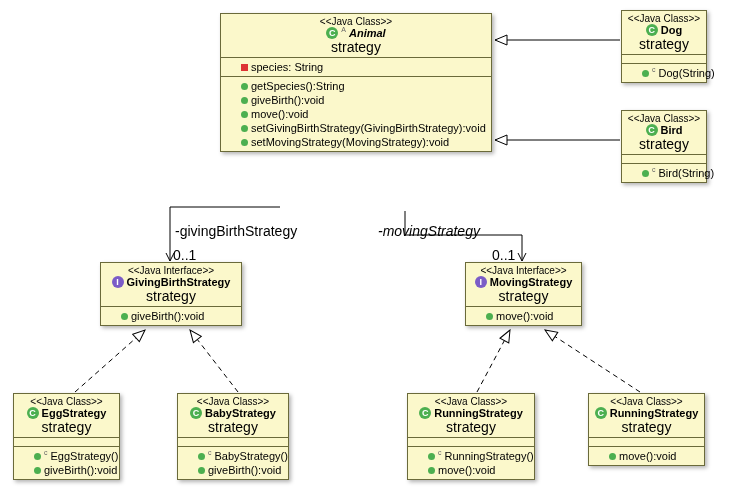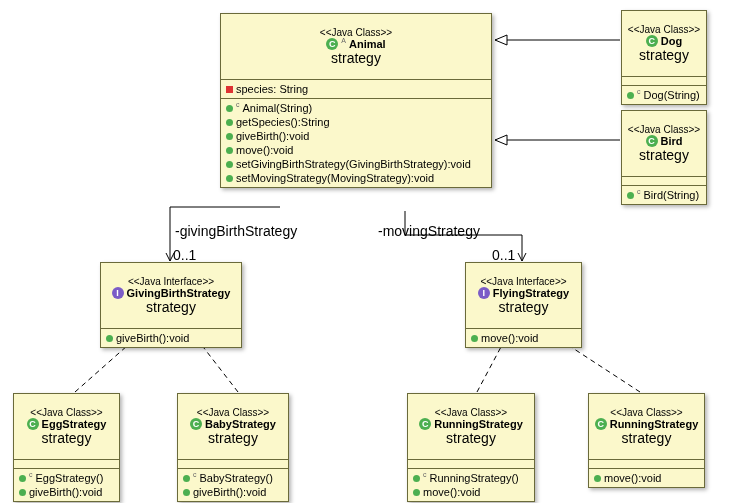--- a/index.html
+++ b/index.html
@@ -13,27 +13,27 @@
     position: relative;
   }
   .uml-box {
     position: absolute;
     background: #fbf8cb;
     border: 1px solid #6a6a3a;
     box-shadow: 2px 2px 4px rgba(0,0,0,0.3);
   }
   .compartment {
     border-top: 1px solid #6a6a3a;
-    padding: 2px 5px;
+    padding: 2px 20px;
   }
   .compartment:first-child { border-top: none; }
-  .header { text-align: center; padding: 13px 5px; }
+  .header { text-align: center; padding: 2px 5px; }
   .stereotype { font-size: 10px; }
   .classname { font-weight: bold; }
-  .abstract { }
+  .abstract { font-style: italic; }
   .pkg { font-size: 14px; }
   .member { padding: 1px 0; display:flex; align-items:center; gap:3px; }
   .dot { width:7px; height:7px; border-radius:50%; background:#4caf50; display:inline-block; flex-shrink:0; }
   .sq { width:7px; height:7px; background:#d33; display:inline-block; flex-shrink:0; }
   .ticon { width:12px; height:12px; border-radius:50%; display:inline-flex; align-items:center; justify-content:center; color:#fff; font-size:9px; font-weight:bold; flex-shrink:0; }
   .ticon.c { background:#4caf50; }
   .ticon.i { background:#7b5cc7; }
   .title-row { display:flex; align-items:center; justify-content:center; gap:3px; }
   .csup { font-size:7px; position:relative; top:-4px; color:#666; }
   svg.connectors { position:absolute; top:0; left:0; pointer-events:none; }
@@ -81,25 +81,20 @@
   </div>
   <div class="compartment">
     <div class="member">
         <span class="sq"></span>
         <span>species: String</span>
       </div>
   </div>
   <div class="compartment">
     <div class="member">
         <span class="dot"></span>
-        <span class="csup">c</span>
-        <span>Animal(String)</span>
-      </div>
-    <div class="member">
-        <span class="dot"></span>
         <span>getSpecies():String</span>
       </div>
     <div class="member">
         <span class="dot"></span>
         <span>giveBirth():void</span>
       </div>
     <div class="member">
         <span class="dot"></span>
         <span>move():void</span>
       </div>
@@ -167,21 +162,21 @@
         <span>giveBirth():void</span>
       </div>
   </div>
 </div>
 
 <div class="uml-box" style="left:465px; top:262px; width:115px;">
   <div class="compartment header">
     <div class="stereotype">&lt;&lt;Java Interface&gt;&gt;</div>
     <div class="title-row">
         <span class="ticon i">I</span>
-        <span class="classname">FlyingStrategy</span>
+        <span class="classname">MovingStrategy</span>
       </div>
     <div class="pkg">strategy</div>
   </div>
   <div class="compartment">
     <div class="member">
         <span class="dot"></span>
         <span>move():void</span>
       </div>
   </div>
 </div>
@@ -268,14 +263,14 @@
   <div class="compartment">
     <div class="member">
         <span class="dot"></span>
         <span>move():void</span>
       </div>
   </div>
 </div>
 
 <div class="assoc-label" style="left:175px; top:223px;">-givingBirthStrategy</div>
 <div class="assoc-label" style="left:173px; top:247px;">0..1</div>
-<div class="assoc-label" style="left:378px; top:223px;">-movingStrategy</div>
+<div class="assoc-label" style="left:378px; top:223px;font-style:italic;">-movingStrategy</div>
 <div class="assoc-label" style="left:492px; top:247px;">0..1</div>
 
 </body></html>

